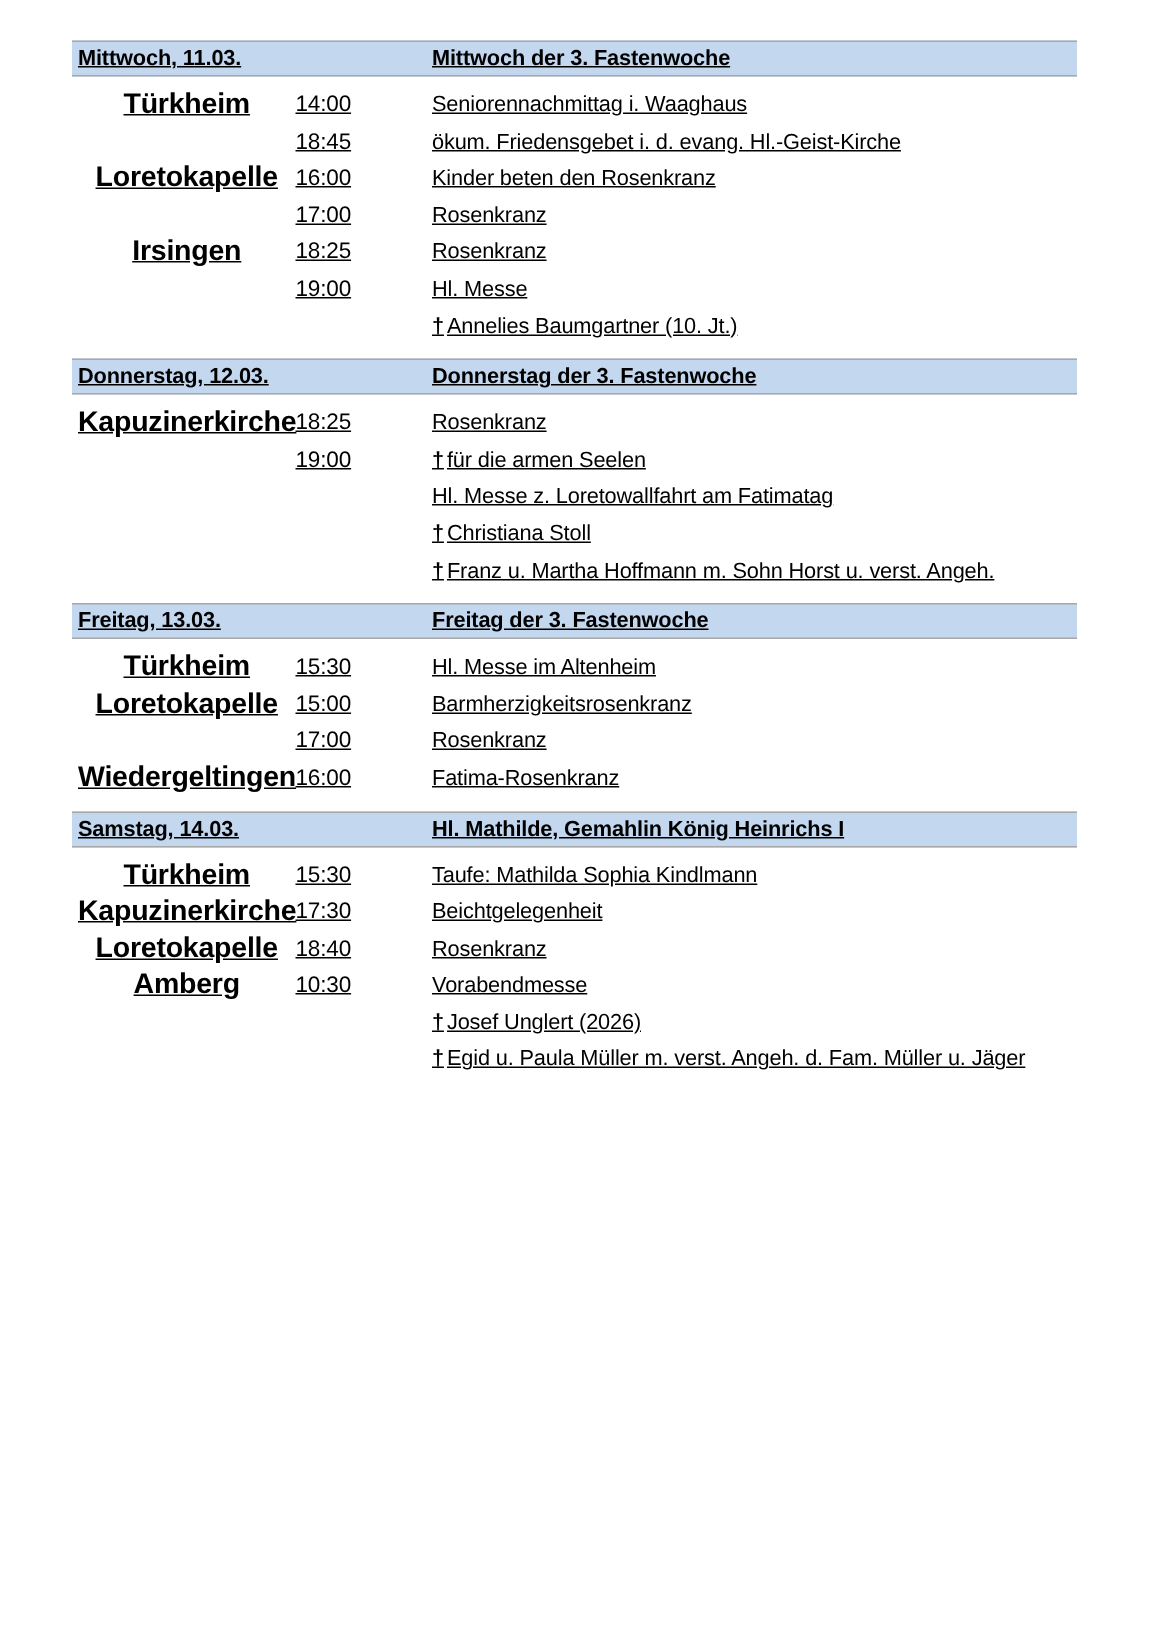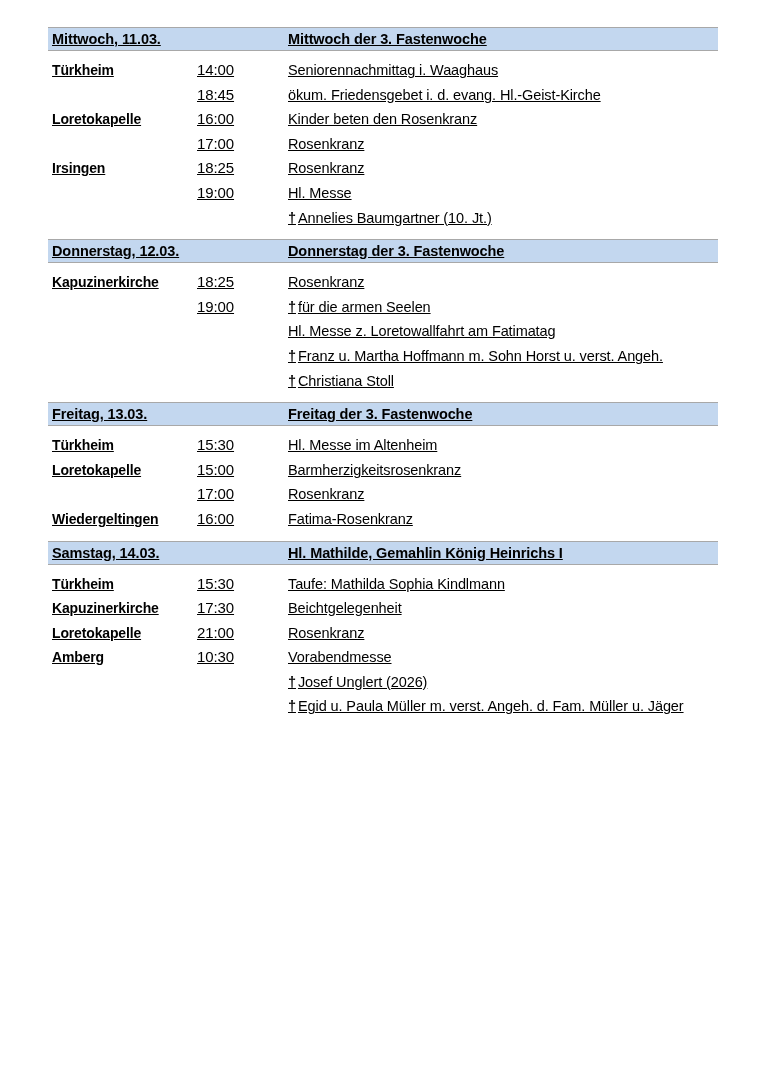--- a/index.html
+++ b/index.html
@@ -67,26 +67,27 @@
   }
   .entry-row {
     display: flex;
     align-items: flex-start;
     width: 100%;
   }
   .entry-place {
     flex: 0 0 149px;
     width: 149px;
     font-weight: bold;
-    font-size: 14px;
+    font-size: 19px;
     line-height: 24.6px;
     letter-spacing: -0.15px;
     white-space: nowrap;
     padding-left: 4px;
     box-sizing: border-box;
+    text-align: center;
   }
   .entry-time {
     flex: 0 0 91px;
     width: 91px;
     font-size: 15px;
     line-height: 24.6px;
     letter-spacing: -0.1px;
     white-space: nowrap;
   }
   .entry-desc {
@@ -170,22 +171,22 @@
             <div class="entry-desc">
               <div class="desc-line">Rosenkranz</div>
             </div>
           </div>
           <div class="entry-row">
             <div class="entry-place"></div>
             <div class="entry-time">19:00</div>
             <div class="entry-desc">
               <div class="desc-line memorial"><span class="dagger">†</span><span>für die armen Seelen</span></div>
               <div class="desc-line">Hl. Messe z. Loretowallfahrt am Fatimatag</div>
+              <div class="desc-line memorial"><span class="dagger">†</span><span>Christiana Stoll</span></div>
               <div class="desc-line memorial"><span class="dagger">†</span><span>Franz u. Martha Hoffmann m. Sohn Horst u. verst. Angeh.</span></div>
-              <div class="desc-line memorial"><span class="dagger">†</span><span>Christiana Stoll</span></div>
             </div>
           </div>
         </div>
       </div>
       <div class="day-block">
         <div class="day-header">
           <div class="day-date">Freitag, 13.03.</div>
           <div class="day-title">Freitag der 3. Fastenwoche</div>
         </div>
         <div class="entries">
@@ -234,21 +235,21 @@
           </div>
           <div class="entry-row">
             <div class="entry-place">Kapuzinerkirche</div>
             <div class="entry-time">17:30</div>
             <div class="entry-desc">
               <div class="desc-line">Beichtgelegenheit</div>
             </div>
           </div>
           <div class="entry-row">
             <div class="entry-place">Loretokapelle</div>
-            <div class="entry-time">21:00</div>
+            <div class="entry-time">18:40</div>
             <div class="entry-desc">
               <div class="desc-line">Rosenkranz</div>
             </div>
           </div>
           <div class="entry-row">
             <div class="entry-place">Amberg</div>
             <div class="entry-time">10:30</div>
             <div class="entry-desc">
               <div class="desc-line">Vorabendmesse</div>
               <div class="desc-line memorial"><span class="dagger">†</span><span>Josef Unglert (2026)</span></div>

